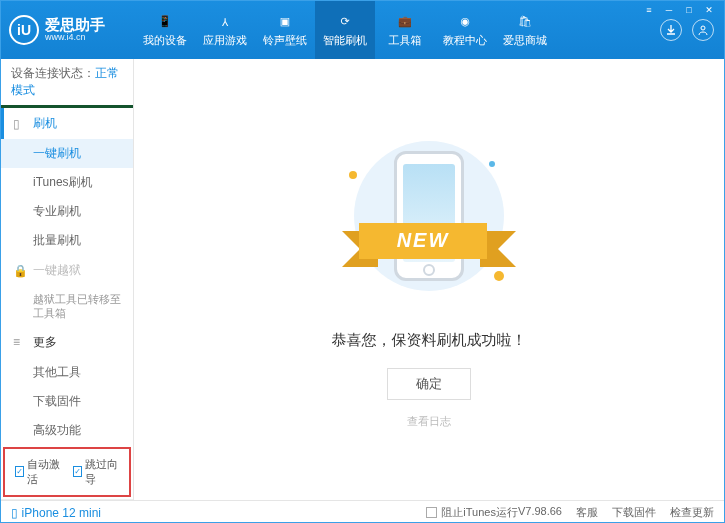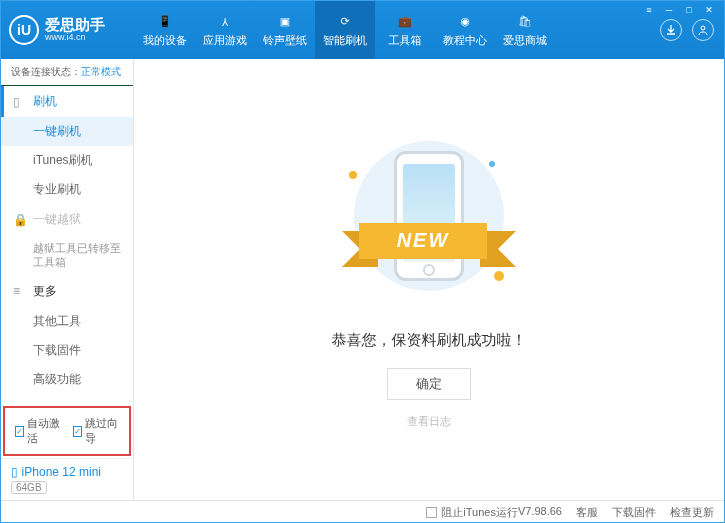--- a/index.html
+++ b/index.html
@@ -13,21 +13,21 @@
 .nav{display:flex;height:100%}
 .nav-item{width:60px;height:100%;display:flex;flex-direction:column;align-items:center;justify-content:center;cursor:pointer;font-size:11px;gap:3px}
 .nav-item.active{background:#0f6fb8}
 .nav-icon{width:18px;height:18px;display:flex;align-items:center;justify-content:center}
 .header-right{position:absolute;right:10px;top:0;height:100%;display:flex;align-items:center;gap:10px}
 .header-btns{position:absolute;right:6px;top:2px;display:flex;gap:2px}
 .header-btn{width:18px;height:14px;display:flex;align-items:center;justify-content:center;cursor:pointer;font-size:9px}
 .circ-btn{width:22px;height:22px;border:1.5px solid rgba(255,255,255,.7);border-radius:50%;display:flex;align-items:center;justify-content:center;cursor:pointer}
 .body{display:flex;height:441px}
 .sidebar{width:133px;border-right:1px solid #e5e5e5;display:flex;flex-direction:column;font-size:12px}
-.status-bar{padding:6px 10px;font-size:10px;color:#666;border-bottom:1px solid #14532d}
+.status-bar{padding:6px 10px;font-size:12px;color:#666;border-bottom:3px solid #14532d}
 .status-val{color:#1a8ee0}
 .section-head{display:flex;align-items:center;gap:6px;padding:7px 12px;color:#333;font-size:12px;cursor:pointer}
 .section-head .ic{width:14px;color:#999}
 .section-head.active{border-left:3px solid #1a8ee0;color:#1a8ee0;padding-left:9px}
 .sub-item{padding:6px 4px 6px 32px;color:#666;cursor:pointer;font-size:12px}
 .sub-item.active{background:#e8f3fc;color:#1a8ee0}
 .sub-item.note{color:#999;font-size:11px;line-height:1.3}
 .section-head.lock{color:#bbb}
 .checkbox-row{display:flex;gap:12px;padding:8px 10px;font-size:11px;color:#555;border:2px solid #d44;margin:2px}
 .chk{display:flex;align-items:center;gap:3px;cursor:pointer}
@@ -123,20 +123,21 @@
     <div class="status-bar">
       <span>设备连接状态：</span><span class="status-val">正常模式</span>
     </div>
     <div class="section-head active">
         <span class="ic">▯</span>
         <span>刷机</span>
       </div>
     <div class="sub-item active">一键刷机</div>
     <div class="sub-item">iTunes刷机</div>
     <div class="sub-item">专业刷机</div>
+    <div class="sub-item">批量刷机</div>
     <div class="section-head lock">
         <span class="ic">🔒</span>
         <span>一键越狱</span>
       </div>
     <div class="sub-item note">越狱工具已转移至工具箱</div>
     <div class="section-head">
         <span class="ic">≡</span>
         <span>更多</span>
       </div>
     <div class="sub-item">其他工具</div>

